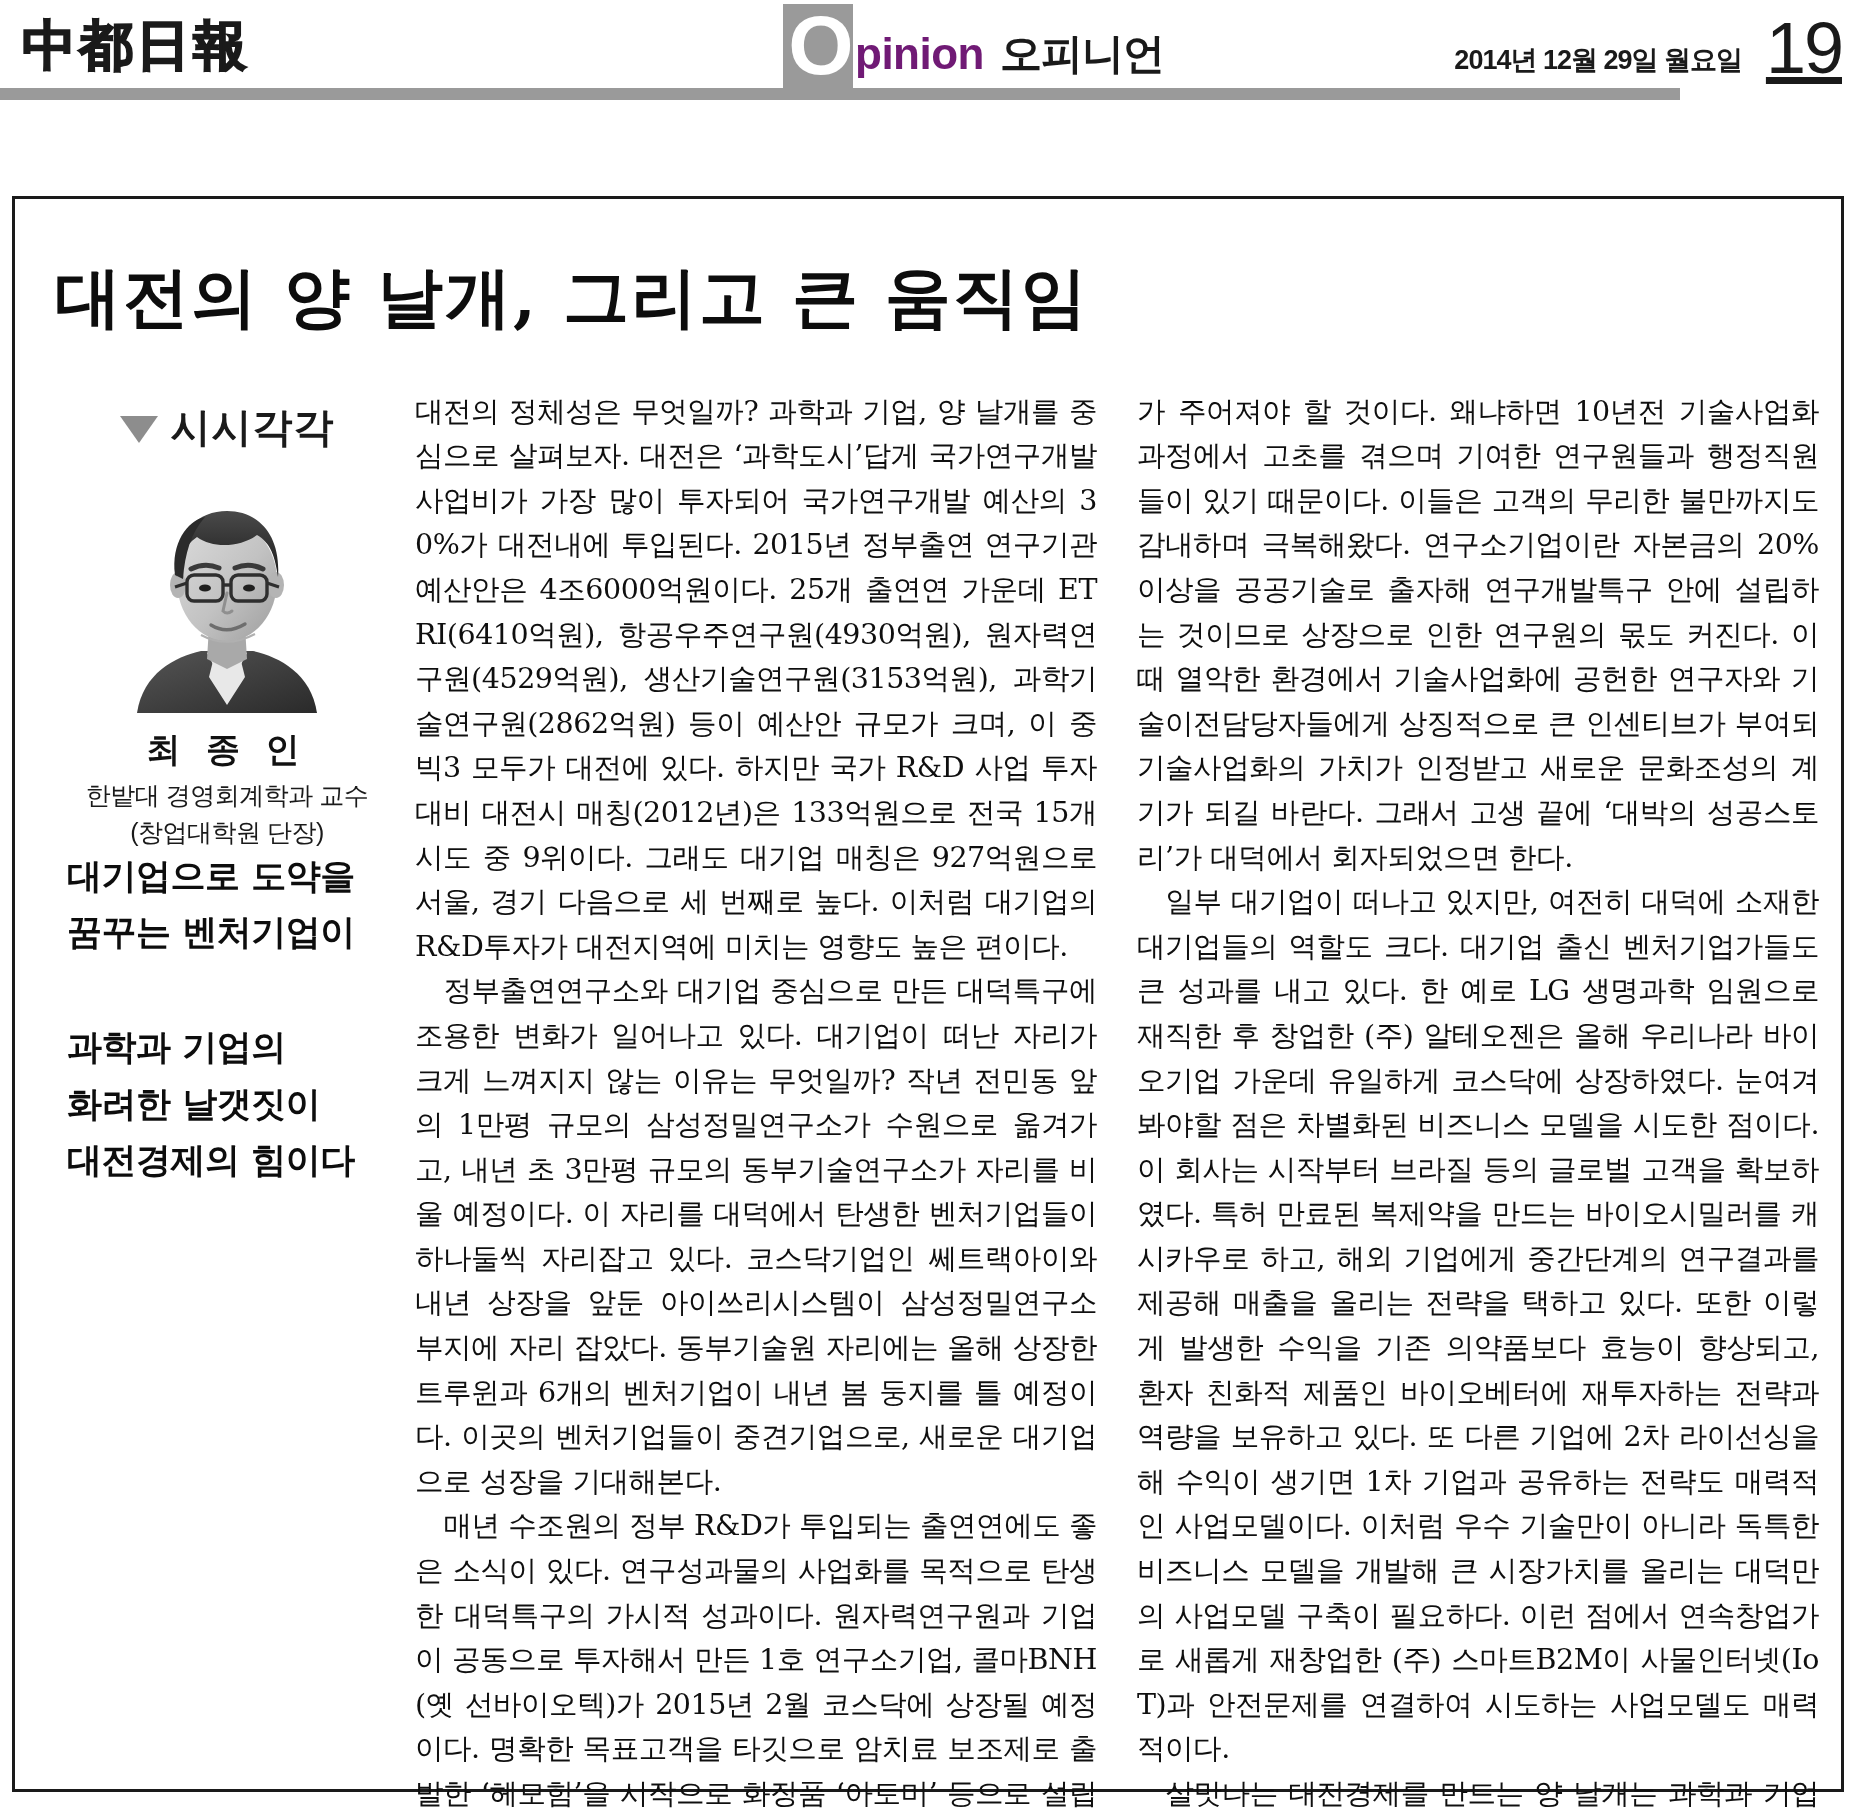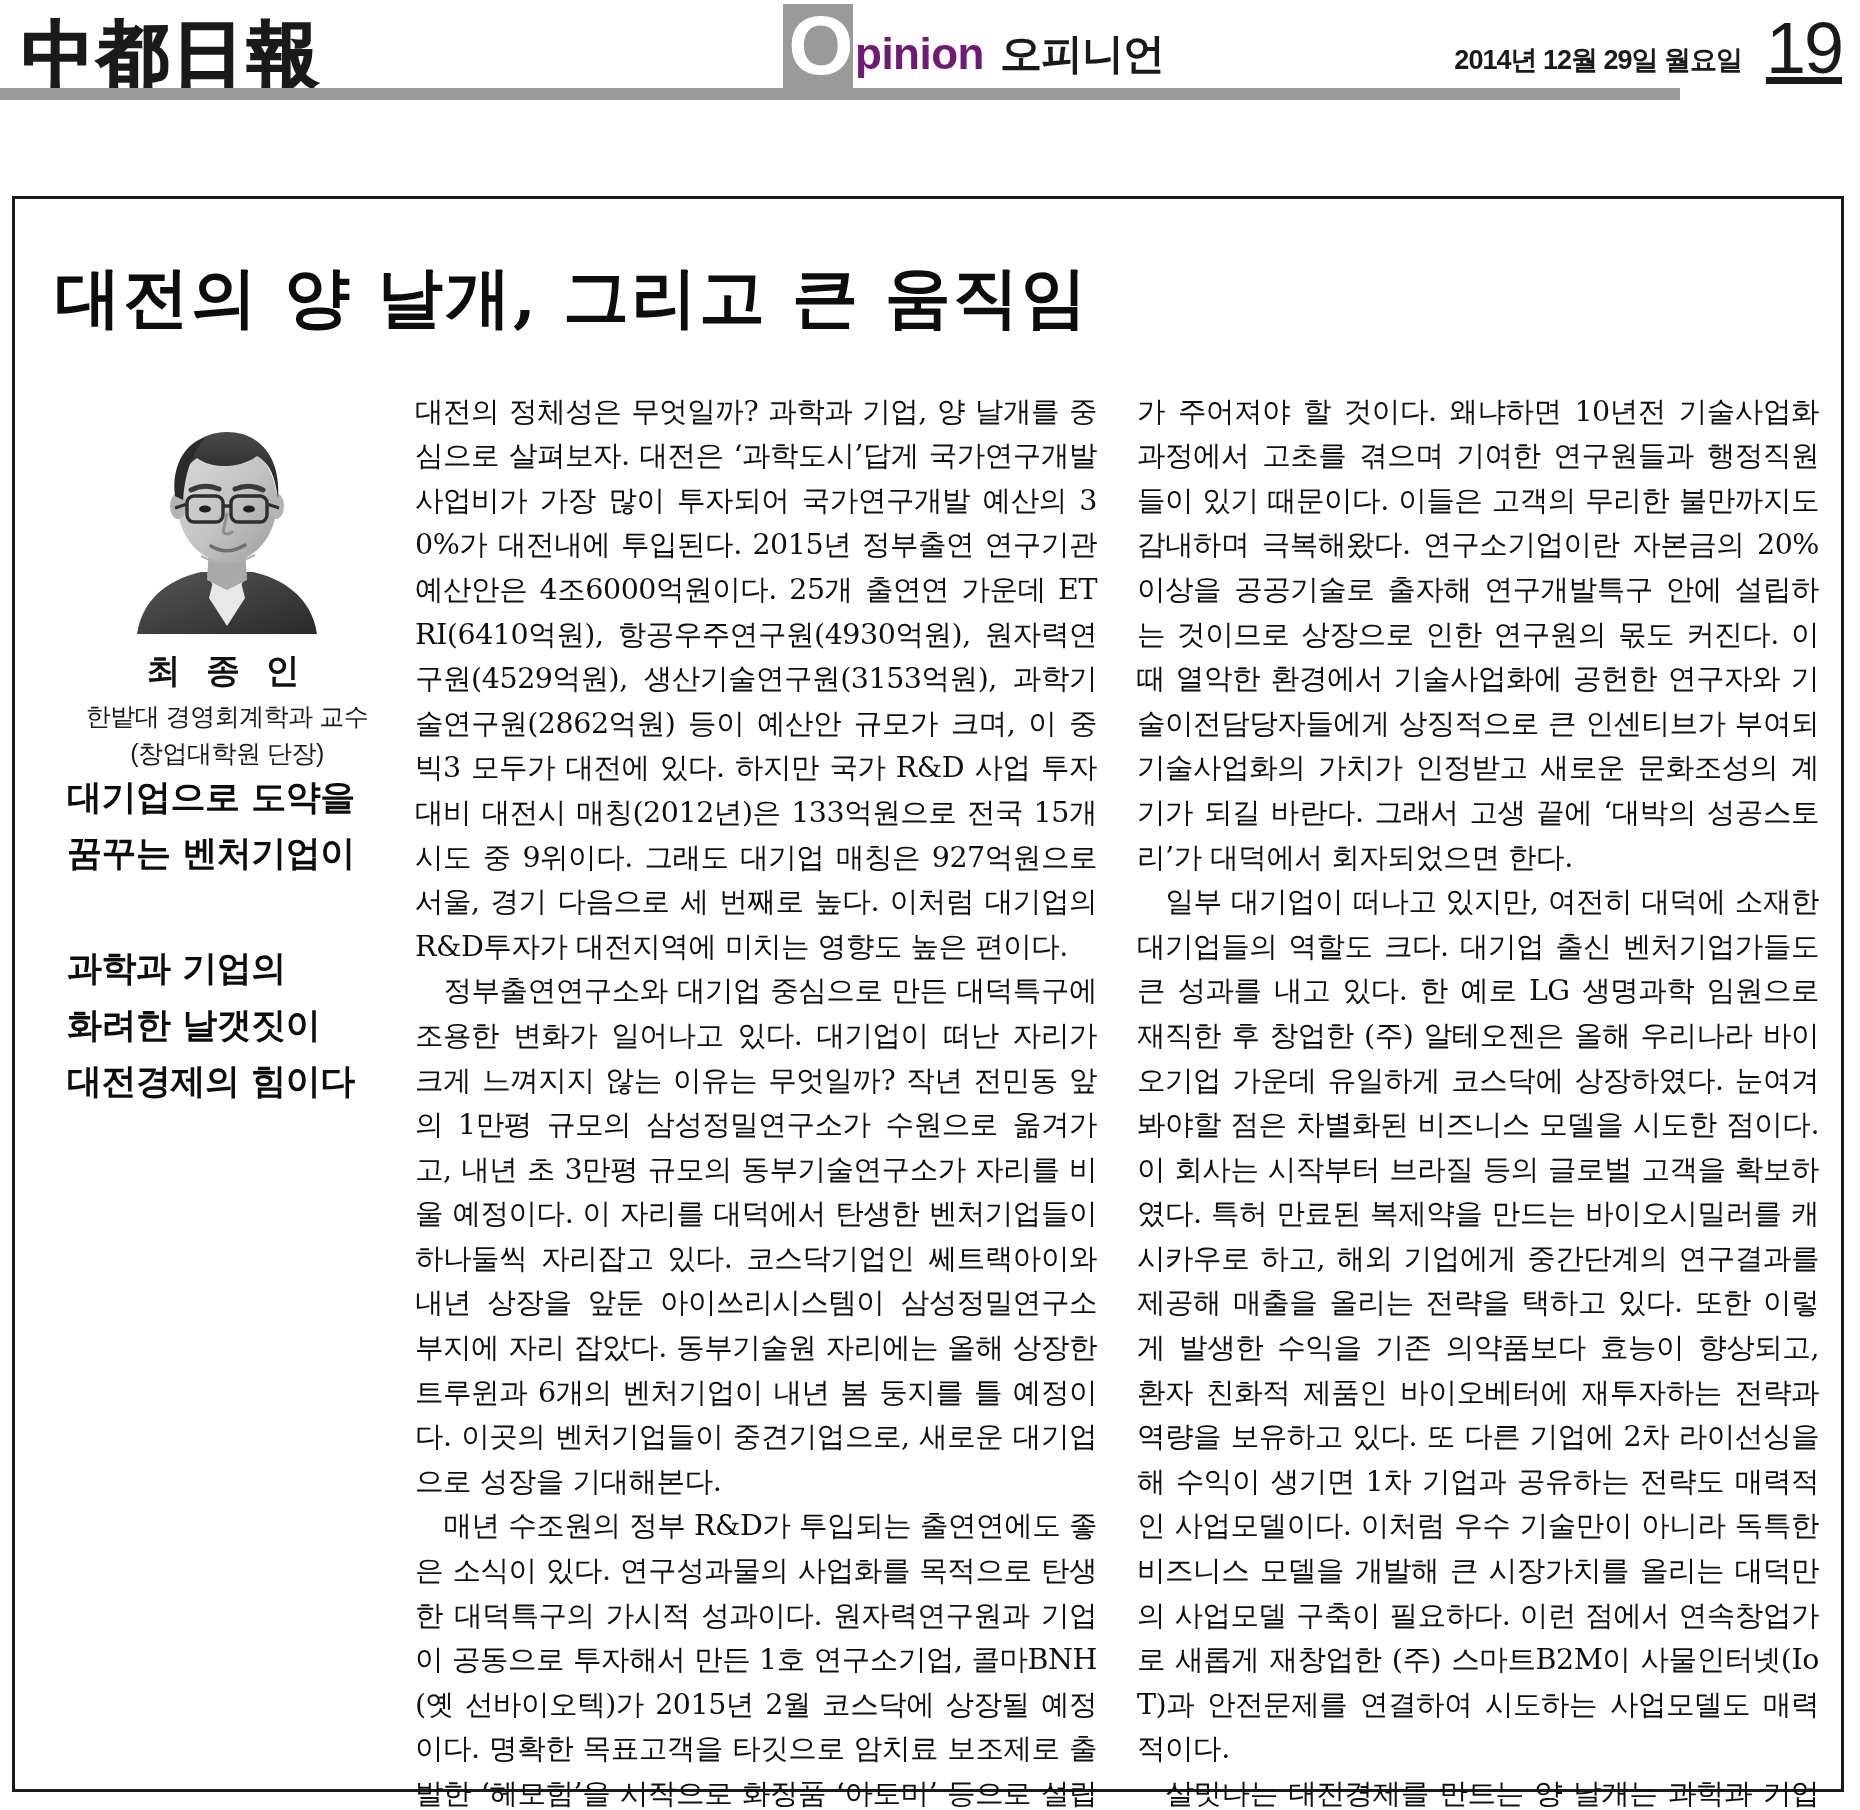--- a/index.html
+++ b/index.html
@@ -23,21 +23,21 @@
     position: relative;
     height: 110px;
     width: 1860px;
   }
   .masthead-logo {
     position: absolute;
     left: 22px;
     top: 18px;
     font-family: "DejaVu Serif", "Liberation Serif", serif;
     font-weight: 900;
-    font-size: 72px;
+    font-size: 54px;
     letter-spacing: 3px;
     color: #1a1a1a;
     line-height: 1;
     -webkit-text-stroke: 1.6px #1a1a1a;
   }
   .section-block {
     position: absolute;
     left: 783px;
     top: 4px;
     height: 84px;
@@ -263,20 +263,24 @@
 </div>
 
 <div class="article-frame">
 
   <h1 class="headline">대전의 양 날개, 그리고 큰 움직임</h1>
 
   <div class="body-wrap">
 
     <div class="sidebar">
 
+      <div class="kicker">
+        <span class="kicker-tri"></span>
+        <span class="kicker-text">시시각각</span>
+      </div>
 
       <div class="author-photo">
         <svg viewBox="0 0 196 236" width="196" height="236" aria-hidden="true">
           <defs>
             <linearGradient id="skin" x1="0" y1="0" x2="1" y2="1">
               <stop offset="0%" stop-color="#dcdcdc"></stop>
               <stop offset="55%" stop-color="#c2c2c2"></stop>
               <stop offset="100%" stop-color="#9e9e9e"></stop>
             </linearGradient>
             <linearGradient id="hair" x1="0" y1="0" x2="0" y2="1">

